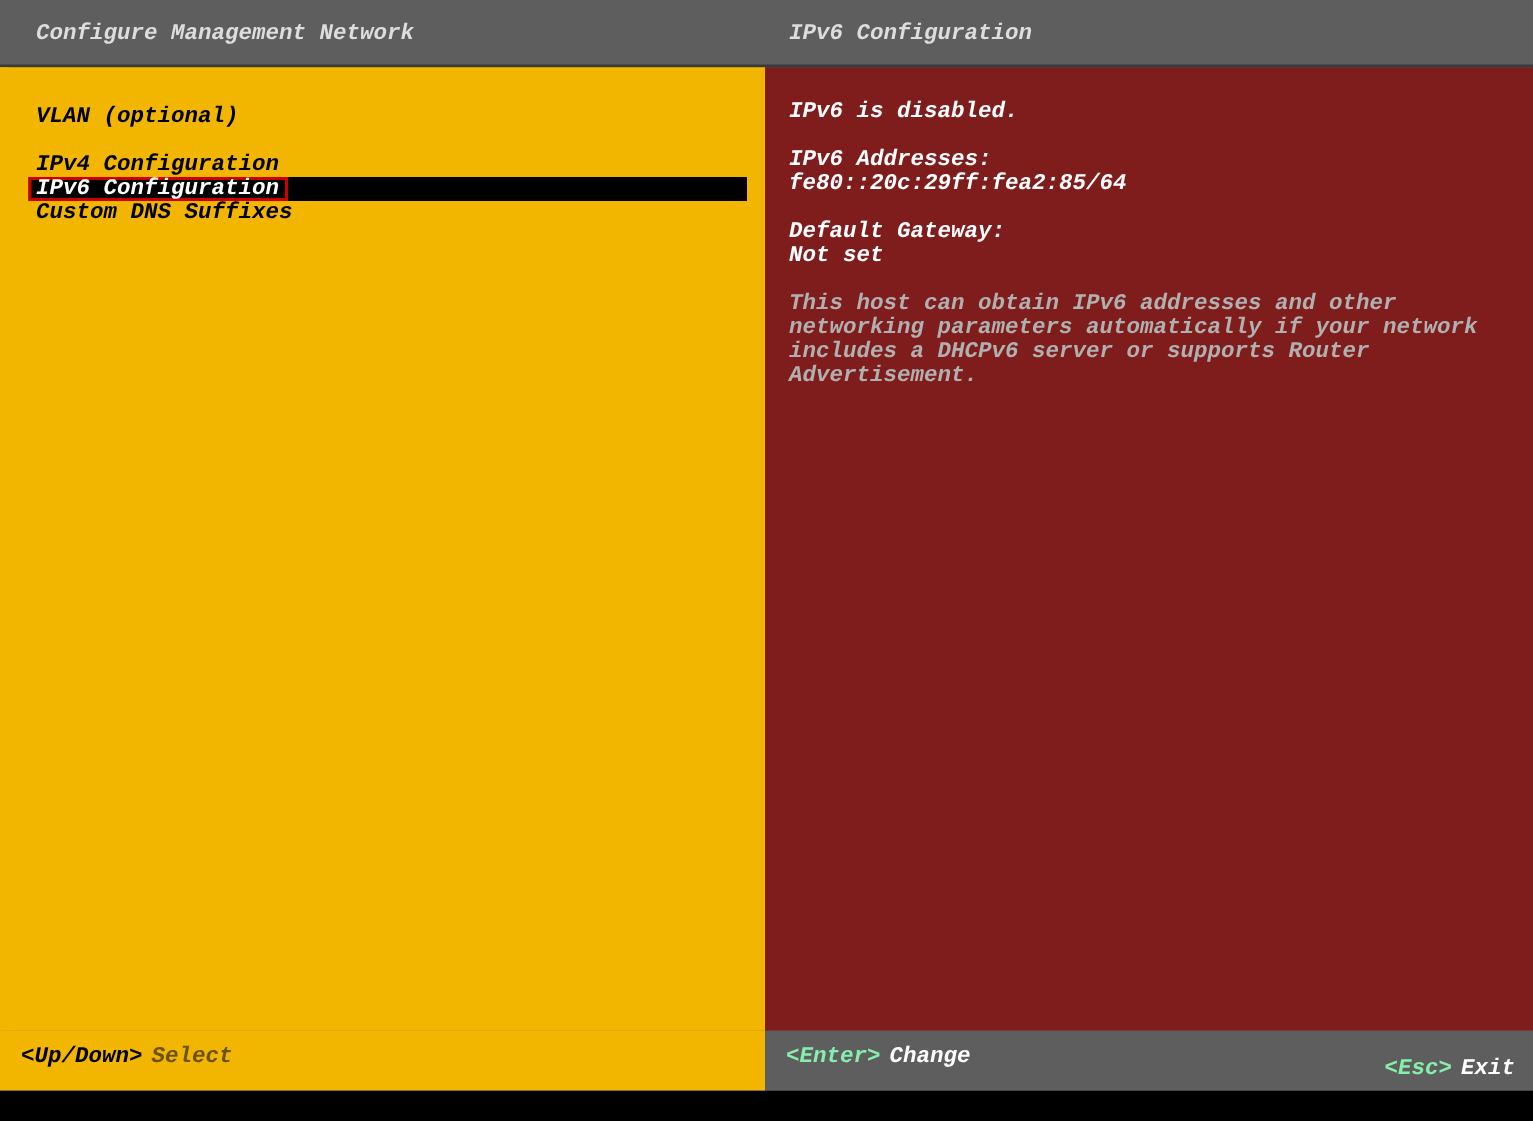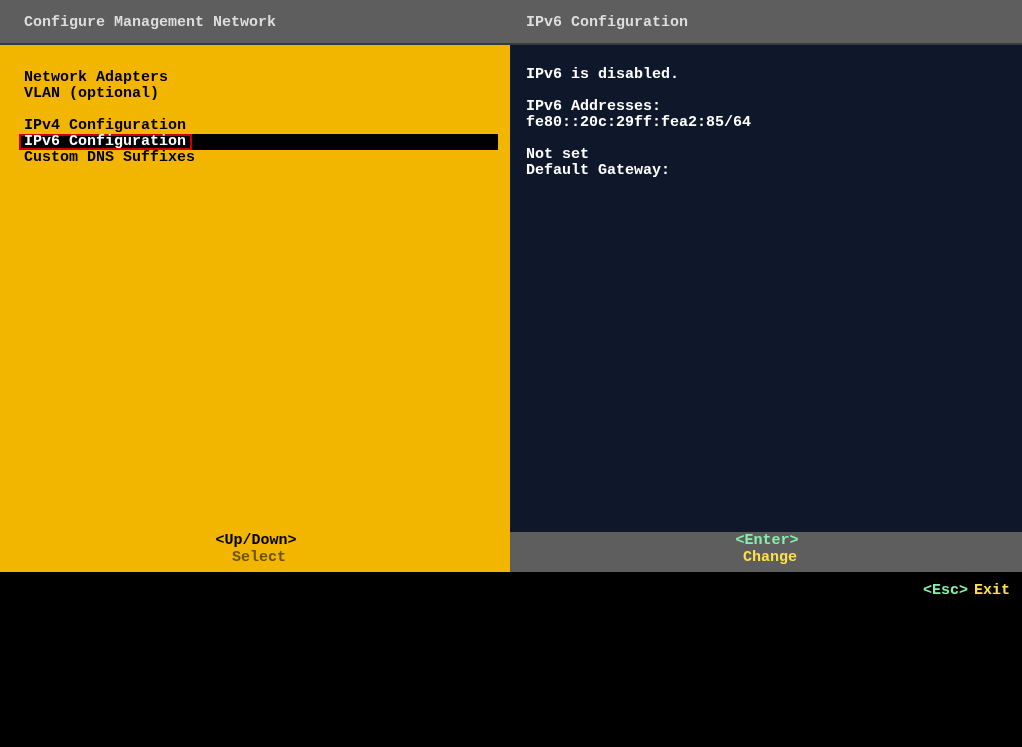--- a/index.html
+++ b/index.html
@@ -8,22 +8,23 @@
     height: 747px;
     overflow: hidden;
     background: #000;
     font-family: "Courier New", Courier, monospace;
     font-size: 15px;
     font-weight: bold;
   }
   .screen {
     position: relative;
     width: 1022px;
-    height: 572px;
+    height: 727px;
     display: flex;
+    font-style: italic;
   }
   .left-panel {
     width: 510px;
     height: 100%;
     background: #5e5e5e;
     display: flex;
     flex-direction: column;
   }
   .right-panel {
     width: 512px;
@@ -48,21 +49,21 @@
     flex: 1;
     background: #f2b600;
     border: 3px solid #f2b600;
     border-left: 6px solid #f2b600;
     border-right: none;
     position: relative;
     padding-top: 22px;
   }
   .right-body {
     flex: 1;
-    background: #0f172a;
+    background: #7f1d1d;
     position: relative;
     padding: 22px 16px 0 16px;
     color: #ffffff;
   }
   .menu-block {
     margin-bottom: 16px;
   }
   .menu-item {
     color: #000;
     padding: 0 0 0 18px;
@@ -99,49 +100,45 @@
     color: #b0b0b0;
     line-height: 16px;
   }
   .footer {
     height: 40px;
     background: inherit;
     display: flex;
     align-items: center;
     padding: 0 12px 6px 14px;
     justify-content: flex-start;
-    flex-direction: column;
   }
   .left-panel .footer { background: #f2b600; border-top: none; }
   .right-panel .footer { background: #5e5e5e; }
   .key { color: #000; }
   .right-panel .key { color: #86efac; }
   .hint { color: #6b5200; margin-left: 6px; }
-  .right-panel .hint { color: #fde047; margin-left: 6px; }
+  .right-panel .hint { color: #ffffff; margin-left: 6px; }
   .footer-right {
     margin-left: auto;
     display: flex;
     margin-top: 16px;
   }
 </style>
 </head>
 <body>
 
 <div class="screen">
 
   <div class="left-panel">
     <div class="left-header">
       <span>Configure Management Network</span>
     </div>
     <div class="left-body">
 
       <div class="menu-block">
-        <div class="menu-item">
-          <span>Network Adapters</span>
-        </div>
         <div class="menu-item">
           <span>VLAN (optional)</span>
         </div>
       </div>
 
       <div class="menu-block">
         <div class="menu-item">
           <span>IPv4 Configuration</span>
         </div>
 
@@ -173,24 +170,25 @@
         <div class="info-line">IPv6 is disabled.</div>
       </div>
 
 
       <div class="info-block">
         <div class="info-line">IPv6 Addresses:</div>
         <div class="info-line">fe80::20c:29ff:fea2:85/64</div>
       </div>
 
       <div class="info-block">
+        <div class="info-line">Default Gateway:</div>
         <div class="info-line">Not set</div>
-        <div class="info-line">Default Gateway:</div>
       </div>
 
+      <div class="info-help">This host can obtain IPv6 addresses and other networking parameters automatically if your network includes a DHCPv6 server or supports Router Advertisement.</div>
 
     </div>
     <div class="footer">
       <span class="key">&lt;Enter&gt;</span>
       <span class="hint">Change</span>
       <span class="footer-right">
         <span class="key">&lt;Esc&gt;</span>
         <span class="hint">Exit</span>
       </span>
     </div>

